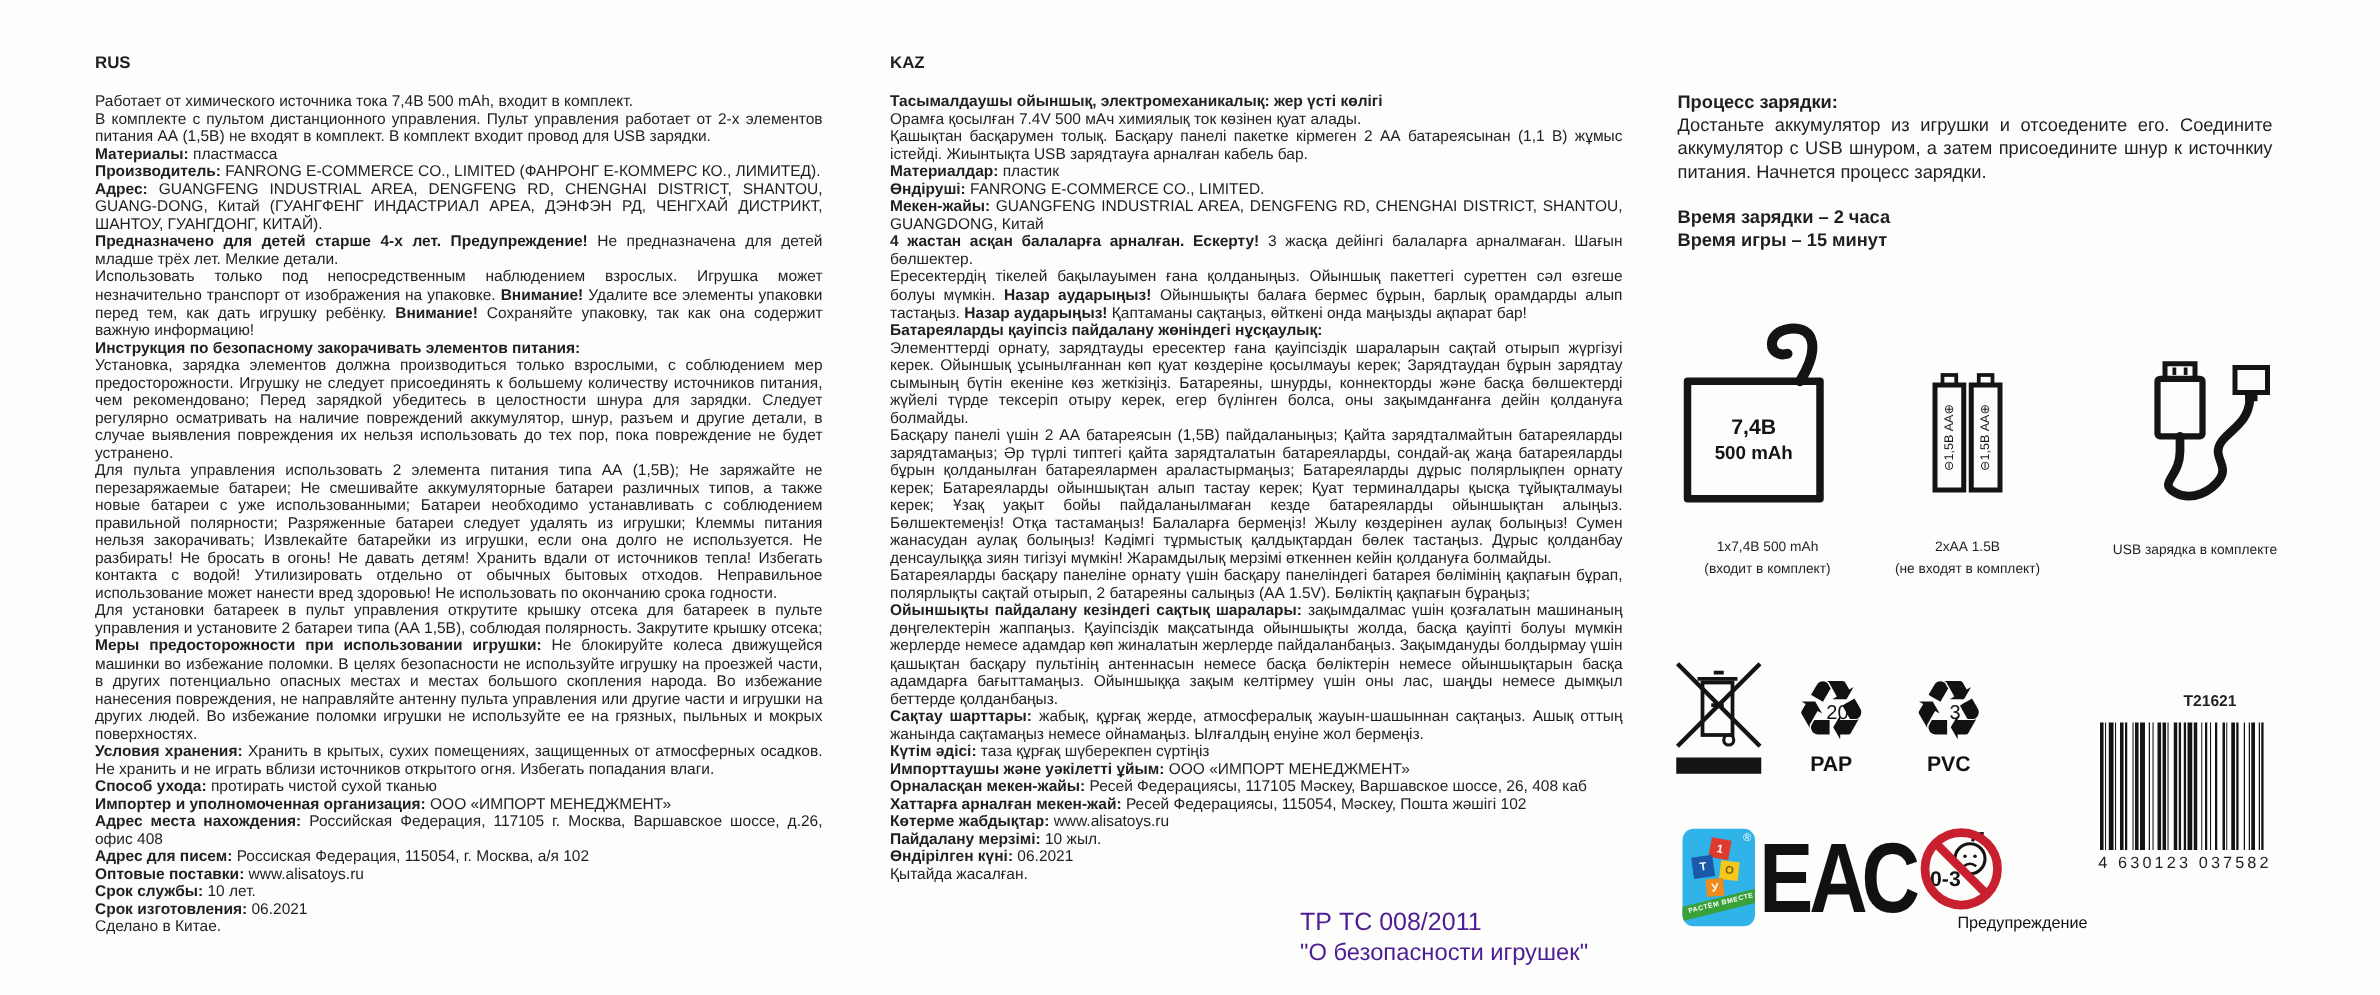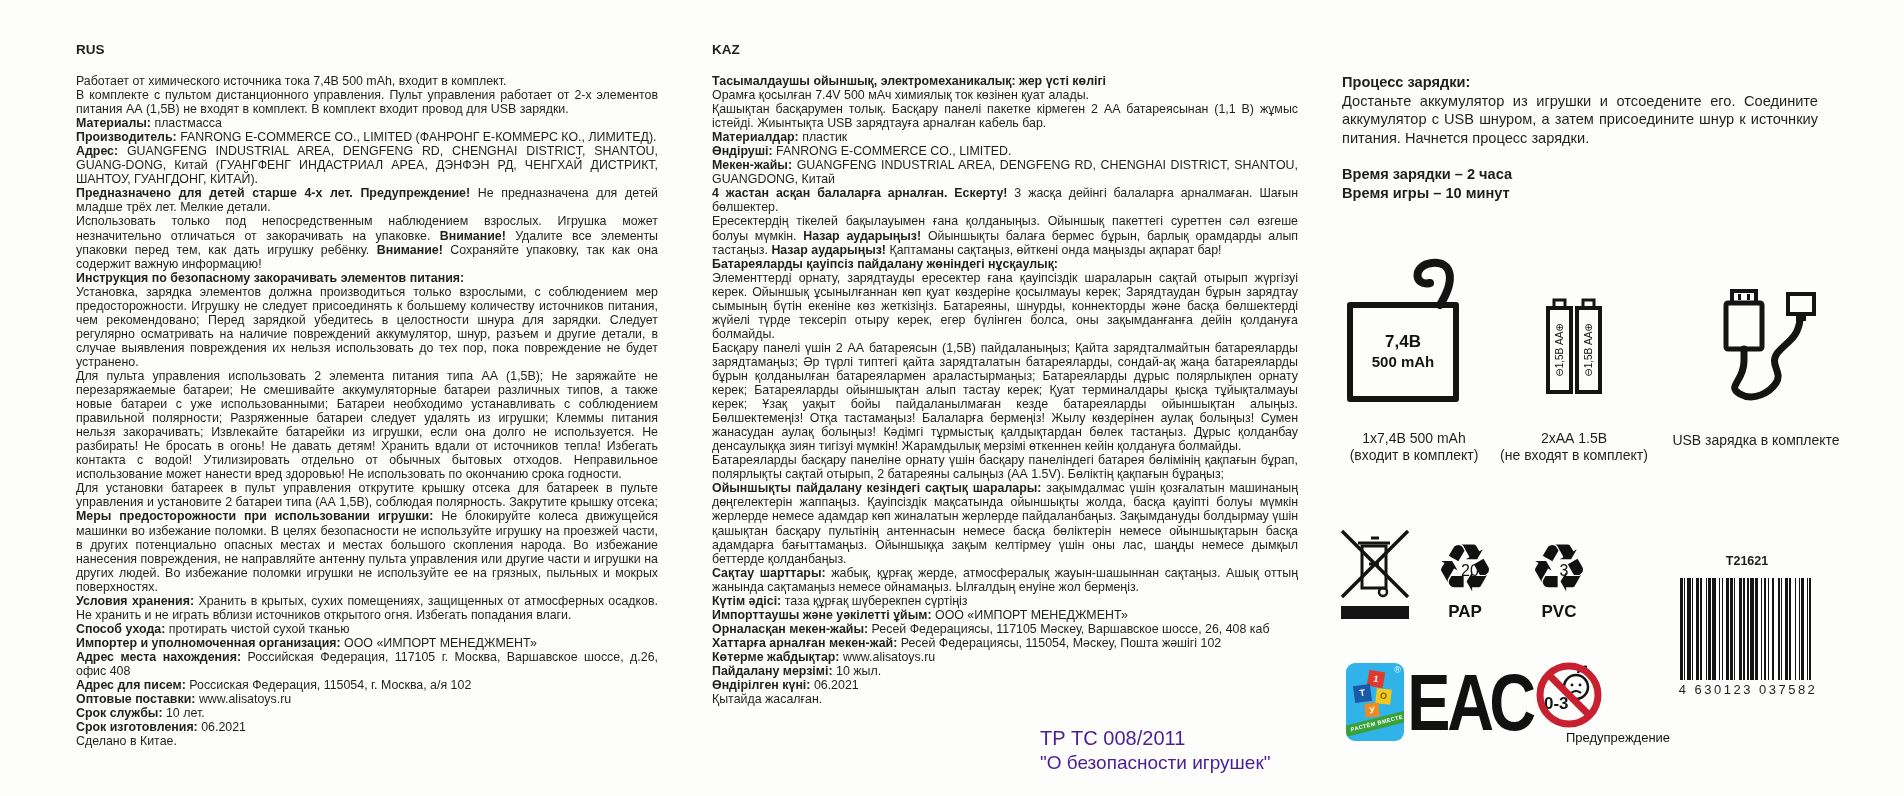--- a/index.html
+++ b/index.html
@@ -24,34 +24,34 @@
   .right-zone { position:absolute; left:1342px; top:48px; width:552px; height:744px; }
   .charging { position:absolute; left:0; top:25px; width:476px; font-size:14.6px; line-height:18.6px; }
   .charging-title { font-weight:bold; }
   .charging-body { text-align:justify; }
   .times { margin-top:18px; font-weight:bold; }
 
   .kit-icon { position:absolute; }
   .pack-svg { left:0;   top:205px; }
   .aa-svg   { left:203px; top:250px; }
   .usb-svg  { left:374px; top:240px; }
-  .kit-cap { position:absolute; text-align:center; font-size:14px; line-height:17px; }
+  .kit-cap { position:absolute; text-align:center; font-size:11px; line-height:17px; }
   .cap1 { left:-12px; top:382px; width:168px; }
   .cap2 { left:140px; top:382px; width:184px; }
   .cap3 { left:292px; top:384px; width:244px; }
 
   .weee { position:absolute; left:-4px; top:480px; }
   .recycle { position:absolute; top:484px; width:66px; text-align:center; }
   .recycle-pap { left:90px; }
   .recycle-pvc { left:184px; }
   .recycle-glyph { font-family:"DejaVu Sans",sans-serif; font-size:66px; line-height:74px; color:#111; display:block; }
   .recycle-num { position:absolute; left:10px; right:0; top:30px; font-weight:normal; font-size:16px; color:#111; }
   .recycle-label { display:block; font-weight:bold; font-size:17px; margin-top:-4px; color:#111; }
 
-  .barcode-top { position:absolute; left:339px; top:506px; width:132px; text-align:center; font-weight:bold; font-size:12.5px; }
+  .barcode-top { position:absolute; left:360px; top:506px; width:132px; text-align:center; font-weight:bold; font-size:12.5px; }
   .barcode { position:absolute; left:338px; top:530px; width:134px; height:102px; display:flex; align-items:stretch; }
   .barcode > div { height:100%; }
   .barcode-digits { position:absolute; left:326px; top:634px; width:160px; text-align:center; font-size:13px; letter-spacing:2.5px; white-space:nowrap; }
 
   .toylogo { position:absolute; left:4px; top:615px; width:58px; height:78px; background:#2fb3e8; border-radius:9px; overflow:hidden; }
   .toylogo .reg { position:absolute; right:3px; top:2px; color:#fff; font-size:9px; }
   .cube { position:absolute; font-weight:bold; color:#fff; font-size:9px; text-align:center; }
   .cube-1 { left:22px; top:8px;  width:16px; height:16px; background:#e03a2f; transform:rotate(10deg); line-height:16px; }
   .cube-t { left:8px;  top:22px; width:17px; height:17px; background:#1859a9; transform:rotate(-8deg); line-height:17px; }
   .cube-o { left:30px; top:26px; width:15px; height:15px; background:#f4c81d; transform:rotate(6deg);  line-height:15px; color:#7a5b00; }
@@ -77,21 +77,21 @@
 
   <div class="col col-rus">
     <div class="col-hdr">RUS</div>
     <div class="paras">
         <div class="para"><span>Работает от химического источника тока 7,4В 500 mAh, входит в комплект.</span></div>
         <div class="para"><span>В комплекте с пультом дистанционного управления. Пульт управления работает от 2-х элементов питания АА (1,5В) не входят в комплект. В комплект входит провод для USB зарядки.</span></div>
         <div class="para"><span class="b">Материалы:</span><span> пластмасса</span></div>
         <div class="para"><span class="b">Производитель:</span><span> FANRONG E-COMMERCE CO., LIMITED (ФАНРОНГ Е-КОММЕРС КО., ЛИМИТЕД).</span></div>
         <div class="para"><span class="b">Адрес:</span><span> GUANGFENG INDUSTRIAL AREA, DENGFENG RD, CHENGHAI DISTRICT, SHANTOU, GUANG-DONG, Китай (ГУАНГФЕНГ ИНДАСТРИАЛ АРЕА, ДЭНФЭН РД, ЧЕНГХАЙ ДИСТРИКТ, ШАНТОУ, ГУАНГДОНГ, КИТАЙ).</span></div>
         <div class="para"><span class="b">Предназначено для детей старше 4-х лет. Предупреждение!</span><span> Не предназначена для детей младше трёх лет. Мелкие детали.</span></div>
-        <div class="para"><span>Использовать только под непосредственным наблюдением взрослых. Игрушка может незначительно отличаться от закорачивать на упаковке. </span><span class="b">Внимание!</span><span> Удалите все элементы упаковки перед тем, как дать игрушку ребёнку. </span><span class="b">Внимание!</span><span> Сохраняйте упаковку, так как она содержит важную информацию!</span></div>
+        <div class="para"><span>Использовать только под непосредственным наблюдением взрослых. Игрушка может незначительно транспорт от изображения на упаковке. </span><span class="b">Внимание!</span><span> Удалите все элементы упаковки перед тем, как дать игрушку ребёнку. </span><span class="b">Внимание!</span><span> Сохраняйте упаковку, так как она содержит важную информацию!</span></div>
         <div class="para"><span class="b">Инструкция по безопасному закорачивать элементов питания:</span></div>
         <div class="para"><span>Установка, зарядка элементов должна производиться только взрослыми, с соблюдением мер предосторожности. Игрушку не следует присоединять к большему количеству источников питания, чем рекомендовано; Перед зарядкой убедитесь в целостности шнура для зарядки. Следует регулярно осматривать на наличие повреждений аккумулятор, шнур, разъем и другие детали, в случае выявления повреждения их нельзя использовать до тех пор, пока повреждение не будет устранено.</span></div>
         <div class="para"><span>Для пульта управления использовать 2 элемента питания типа АА (1,5В); Не заряжайте не перезаряжаемые батареи; Не смешивайте аккумуляторные батареи различных типов, а также новые батареи с уже использованными; Батареи необходимо устанавливать с соблюдением правильной полярности; Разряженные батареи следует удалять из игрушки; Клеммы питания нельзя закорачивать; Извлекайте батарейки из игрушки, если она долго не используется. Не разбирать! Не бросать в огонь! Не давать детям! Хранить вдали от источников тепла! Избегать контакта с водой! Утилизировать отдельно от обычных бытовых отходов. Неправильное использование может нанести вред здоровью! Не использовать по окончанию срока годности.</span></div>
         <div class="para"><span>Для установки батареек в пульт управления открутите крышку отсека для батареек в пульте управления и установите 2 батареи типа (АА 1,5В), соблюдая полярность. Закрутите крышку отсека;</span></div>
         <div class="para"><span class="b">Меры предосторожности при использовании игрушки:</span><span> Не блокируйте колеса движущейся машинки во избежание поломки. В целях безопасности не используйте игрушку на проезжей части, в других потенциально опасных местах и местах большого скопления народа. Во избежание нанесения повреждения, не направляйте антенну пульта управления или другие части и игрушки на других людей. Во избежание поломки игрушки не используйте ее на грязных, пыльных и мокрых поверхностях.</span></div>
         <div class="para"><span class="b">Условия хранения:</span><span> Хранить в крытых, сухих помещениях, защищенных от атмосферных осадков. Не хранить и не играть вблизи источников открытого огня. Избегать попадания влаги.</span></div>
         <div class="para"><span class="b">Способ ухода:</span><span> протирать чистой сухой тканью</span></div>
         <div class="para"><span class="b">Импортер и уполномоченная организация:</span><span> ООО «ИМПОРТ МЕНЕДЖМЕНТ»</span></div>
         <div class="para"><span class="b">Адрес места нахождения:</span><span> Российская Федерация, 117105 г. Москва, Варшавское шоссе, д.26, офис 408</span></div>
         <div class="para"><span class="b">Адрес для писем:</span><span> Россиская Федерация, 115054, г. Москва, а/я 102</span></div>
@@ -135,21 +135,21 @@
     <div class="trtc-2">"О безопасности игрушек"</div>
   </div>
 
   <div class="right-zone">
 
     <div class="charging">
       <div class="charging-title">Процесс зарядки:</div>
       <div class="charging-body">Достаньте аккумулятор из игрушки и отсоедените его. Соедините аккумулятор с USB шнуром, а затем присоедините шнур к источнкиу питания. Начнется процесс зарядки.</div>
       <div class="times">
         <div>Время зарядки – 2 часа</div>
-        <div>Время игры – 10 минут</div>
+        <div>Время игры – 15 минут</div>
       </div>
     </div>
 
     <svg class="kit-icon pack-svg" width="128" height="152" viewBox="0 0 128 152">
       <path d="M8 52 h106 v94 h-106 z" fill="none" stroke="#141414" stroke-width="6" stroke-linejoin="round"></path>
       <path d="M98 52 C 114 26 110 8 90 10 C 70 12 72 34 88 30" fill="none" stroke="#141414" stroke-width="8" stroke-linecap="round"></path>
       <text x="61" y="94" text-anchor="middle" font-size="17" font-weight="bold" fill="#141414">7,4В</text>
       <text x="61" y="114" text-anchor="middle" font-size="15" font-weight="bold" fill="#141414">500 mAh</text>
     </svg>
 

